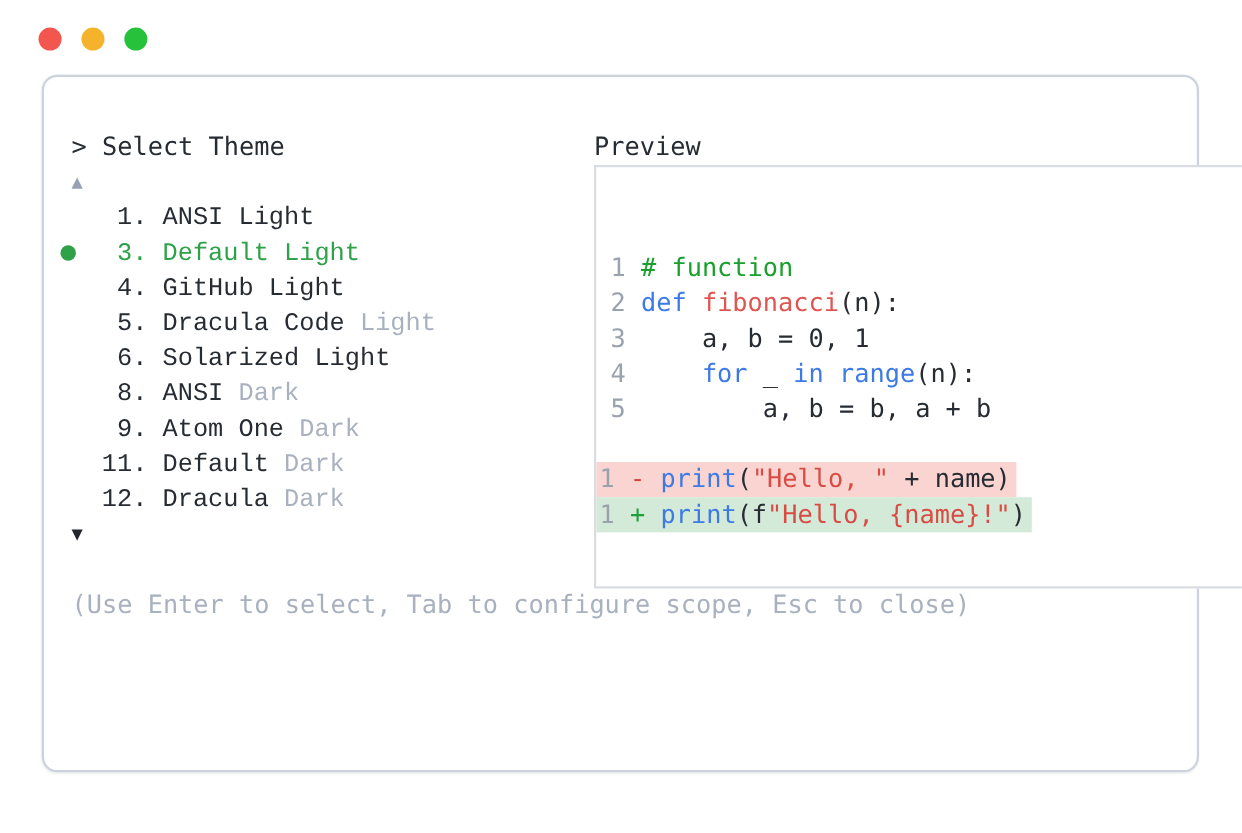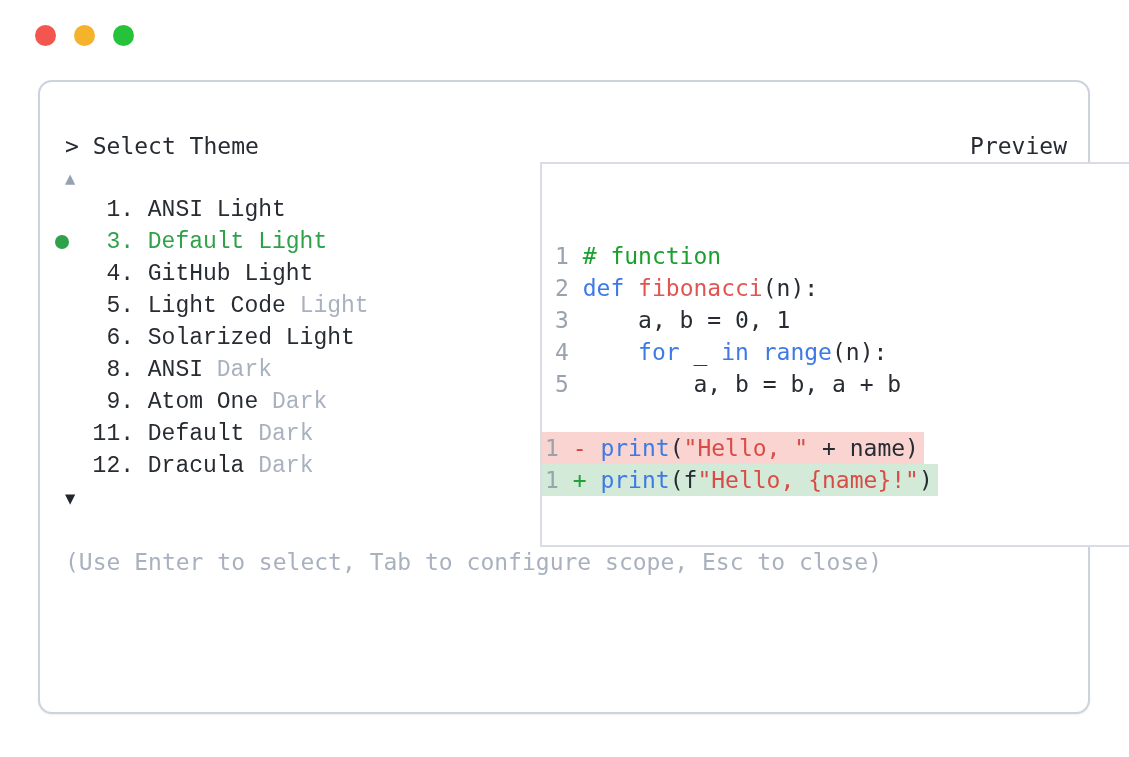--- a/index.html
+++ b/index.html
@@ -14,42 +14,42 @@
   html,body{width:1129px;height:757px;background:#ffffff;overflow:hidden;}
   body{font-family:"DejaVu Sans Mono","Liberation Mono",monospace;font-size:23px;color:var(--text-dark);}
   .stage{position:relative;width:1129px;height:757px;}
 
   .traffic{position:absolute;left:35px;top:25px;display:flex;gap:18px;}
   .light{width:21px;height:21px;border-radius:50%;display:inline-block;}
   .light.red{background:var(--tl-red);}
   .light.yellow{background:var(--tl-yellow);}
   .light.green{background:var(--tl-green);}
 
-  .panel{position:absolute;left:38px;top:80px;width:1052px;height:634px;
+  .panel{position:absolute;left:38px;top:68px;width:1052px;height:634px;
     border:2px solid var(--panel-border);border-radius:14px;background:#fff;
     box-shadow:0 1px 2px rgba(40,50,70,0.08);}
 
   .line{height:32px;line-height:32px;white-space:pre;}
 
   .left-col{position:absolute;left:25px;top:48px;width:840px;}
   .prompt{color:var(--text-dark);}
   .arrow{font-size:17px;}
   .arrow.up{color:var(--arrow-up);}
   .arrow.down{color:var(--arrow-down);}
   .item{position:relative;padding-left:2ch;font-family:Liberation Mono, monospace;}
   .item .num{display:inline-block;width:2ch;text-align:right;}
   .item .muted{color:var(--text-muted);text-align:right;}
   .item.selected{color:var(--accent-green);}
   .item.selected .num{color:var(--accent-green);}
   .dot{position:absolute;left:-10px;top:9px;width:14px;height:14px;border-radius:50%;
     background:var(--accent-green);}
   .help{color:var(--text-muted);}
 
   .preview-col{position:absolute;left:500px;top:48px;width:527px;}
-  .preview-title{color:var(--text-dark);text-align:right;}
+  .preview-title{color:var(--text-dark);}
   .preview-box{margin-top:0;width:593px;height:385px;border:2px solid var(--box-border);
     background:#fff;padding:76px 0 0 13px;overflow:hidden;}
   .cline{height:32px;line-height:32px;white-space:pre;}
   .lnum{display:inline-block;width:1ch;text-align:right;color:var(--line-num);margin-right:1ch;}
   .tok-plain{color:var(--text-dark);}
   .tok-comment{color:var(--comment);}
   .tok-keyword{color:var(--keyword);}
   .tok-function{color:var(--function);}
   .tok-string{color:var(--string);}
   .diff-row{display:inline-block;height:32px;line-height:32px;white-space:pre;
@@ -73,21 +73,21 @@
 
   <div class="panel">
 
     <div class="left-col">
       <div class="line prompt">&gt; Select Theme</div>
       <div class="line arrow up">▲</div>
       <div id="theme-list">
           <div class="line item"><span class="num">1</span><span>. </span><span>ANSI Light</span></div>
           <div class="line item selected"><span class="dot"></span><span class="num">3</span><span>. </span><span>Default Light</span></div>
           <div class="line item"><span class="num">4</span><span>. </span><span>GitHub Light</span></div>
-          <div class="line item"><span class="num">5</span><span>. </span><span>Light Code </span><span class="muted">Light</span></div>
+          <div class="line item"><span class="num">5</span><span>. </span><span>Dracula Code </span><span class="muted">Light</span></div>
           <div class="line item"><span class="num">6</span><span>. </span><span>Solarized Light</span></div>
           <div class="line item"><span class="num">8</span><span>. </span><span>ANSI </span><span class="muted">Dark</span></div>
           <div class="line item"><span class="num">9</span><span>. </span><span>Atom One </span><span class="muted">Dark</span></div>
           <div class="line item"><span class="num">11</span><span>. </span><span>Default </span><span class="muted">Dark</span></div>
           <div class="line item"><span class="num">12</span><span>. </span><span>Dracula </span><span class="muted">Dark</span></div>
         </div>
       <div class="line arrow down">▼</div>
       <div class="line"></div>
       <div class="line help">(Use Enter to select, Tab to configure scope, Esc to close)</div>
     </div>

